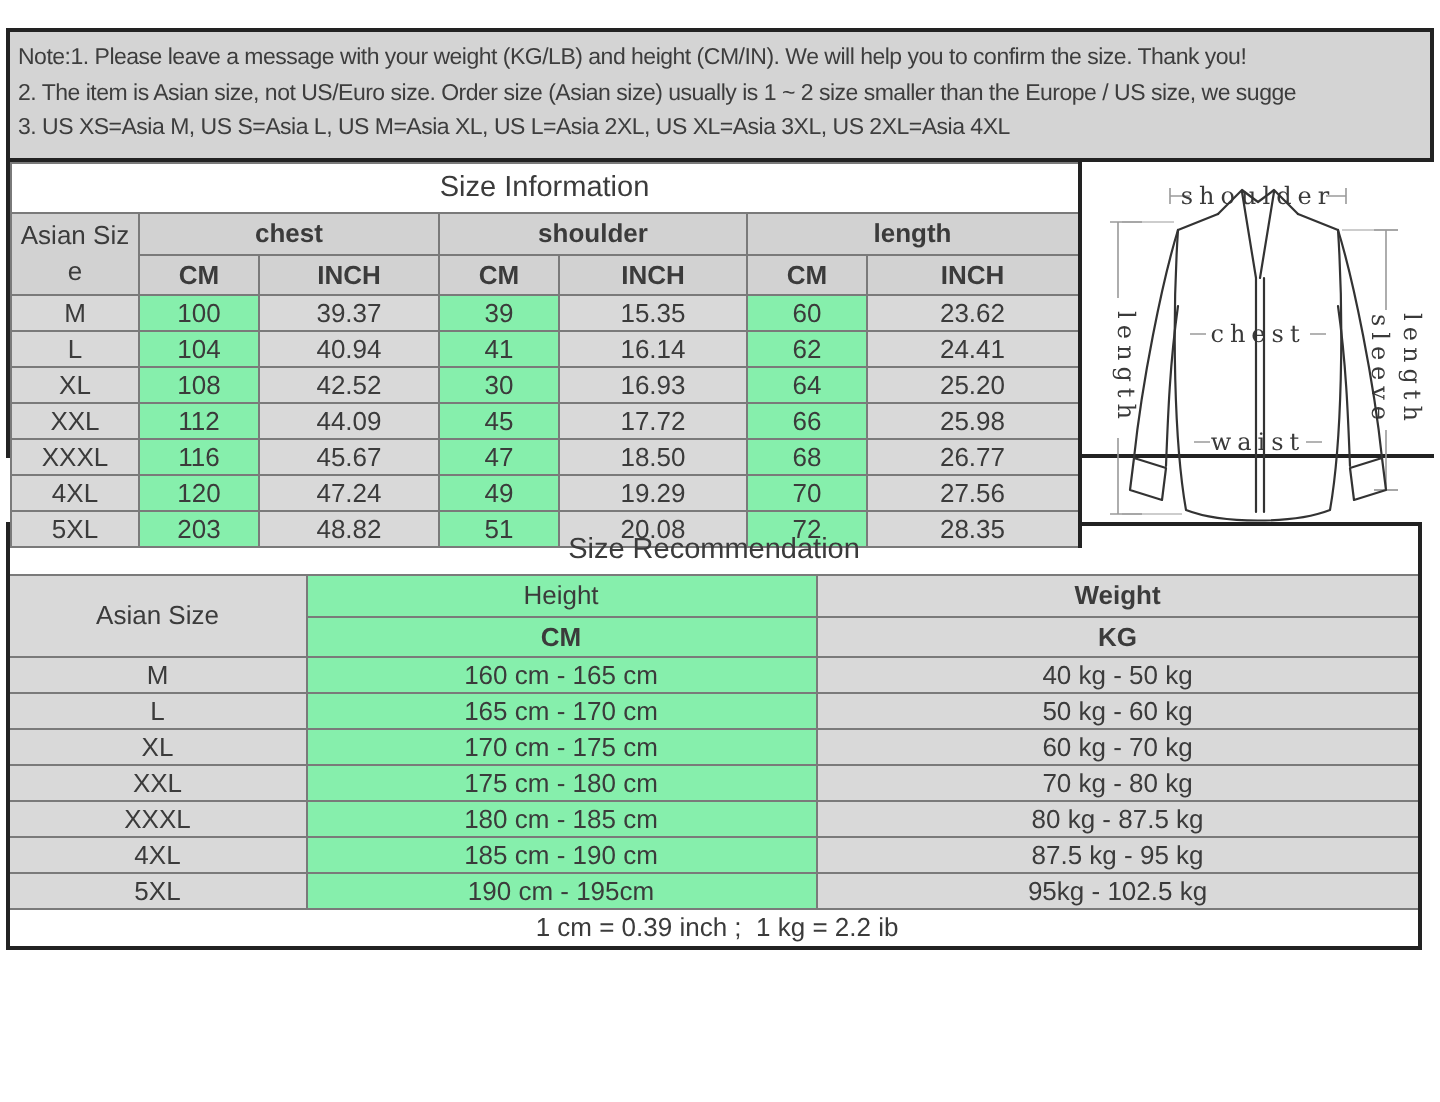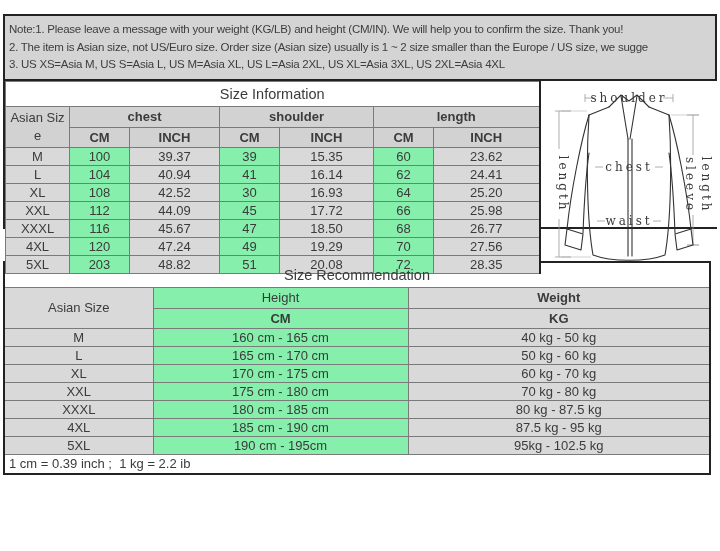--- a/index.html
+++ b/index.html
@@ -23,21 +23,21 @@
   .grp td { height:20px; }
   .unit td { height:19px; }
   .data td { height:17px; }
   .hdr { background:#d2d2d2; font-weight:bold; }
   .szhdr { background:#d2d2d2; font-weight:normal; word-break:break-all; line-height:1.4; }
   .g { background:#d9d9d9; }
   .w { background:#86efac; }
   .diagram { flex:1; background:#ffffff; display:flex; align-items:flex-start; justify-content:center; }
   .gapspace { height:32px; background:#ffffff; }
   .t2 { margin-left:3px; width:630px; border:2px solid #222222; }
-  .foot td { text-align:left; height:18px; padding-left:4px; white-space:pre-wrap; background:#ffffff; }
+  .foot td { text-align:center; height:18px; padding-left:4px; white-space:pre-wrap; background:#ffffff; }
   .dim  { stroke:#9a9a9a; stroke-width:0.8; fill:none; }
   .dimlt{ stroke:#bdbdbd; stroke-width:0.7; fill:none; }
   .shirt{ stroke:#333333; stroke-width:1.1; fill:none; stroke-linejoin:round; stroke-linecap:round; }
   .lbl  { font-family:"DejaVu Serif","Liberation Serif",serif; font-size:12px; letter-spacing:3px; fill:#3a3a3a; }
 </style>
 </head>
 <body>
 
 <div class="frame">
 

